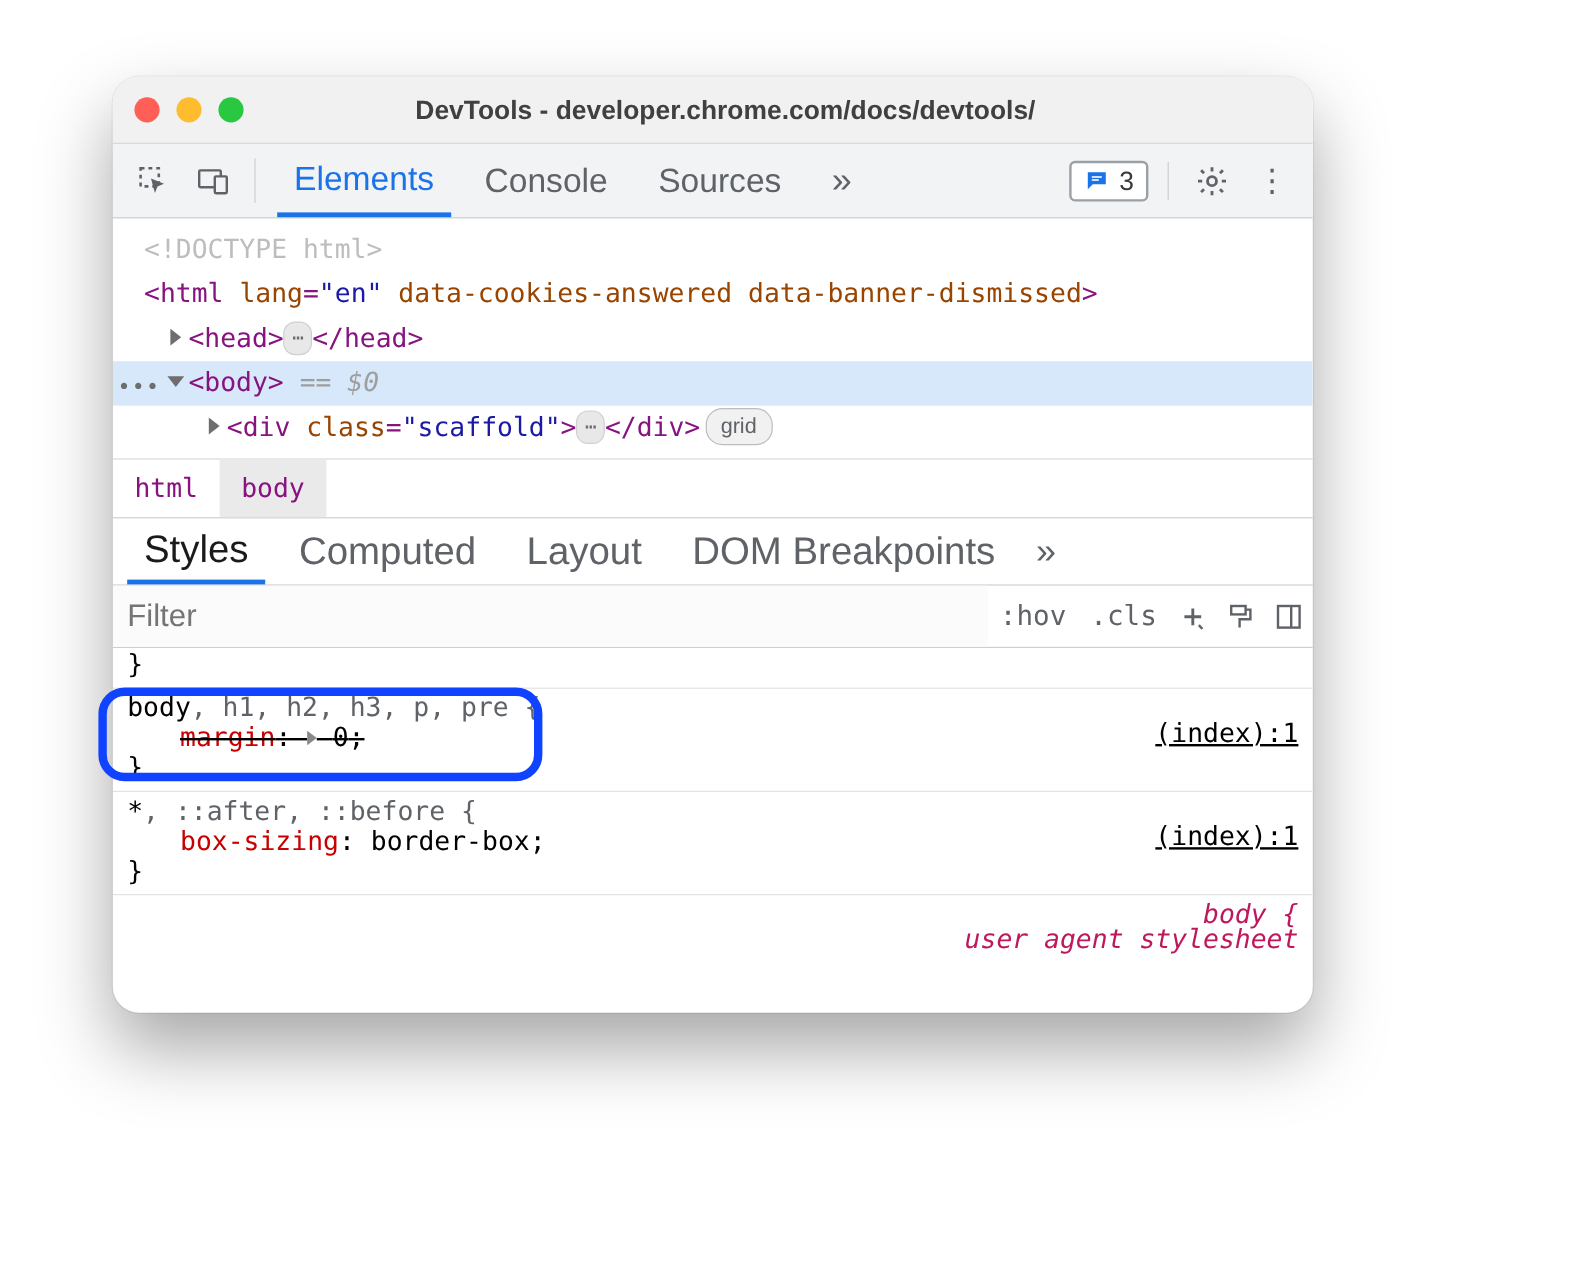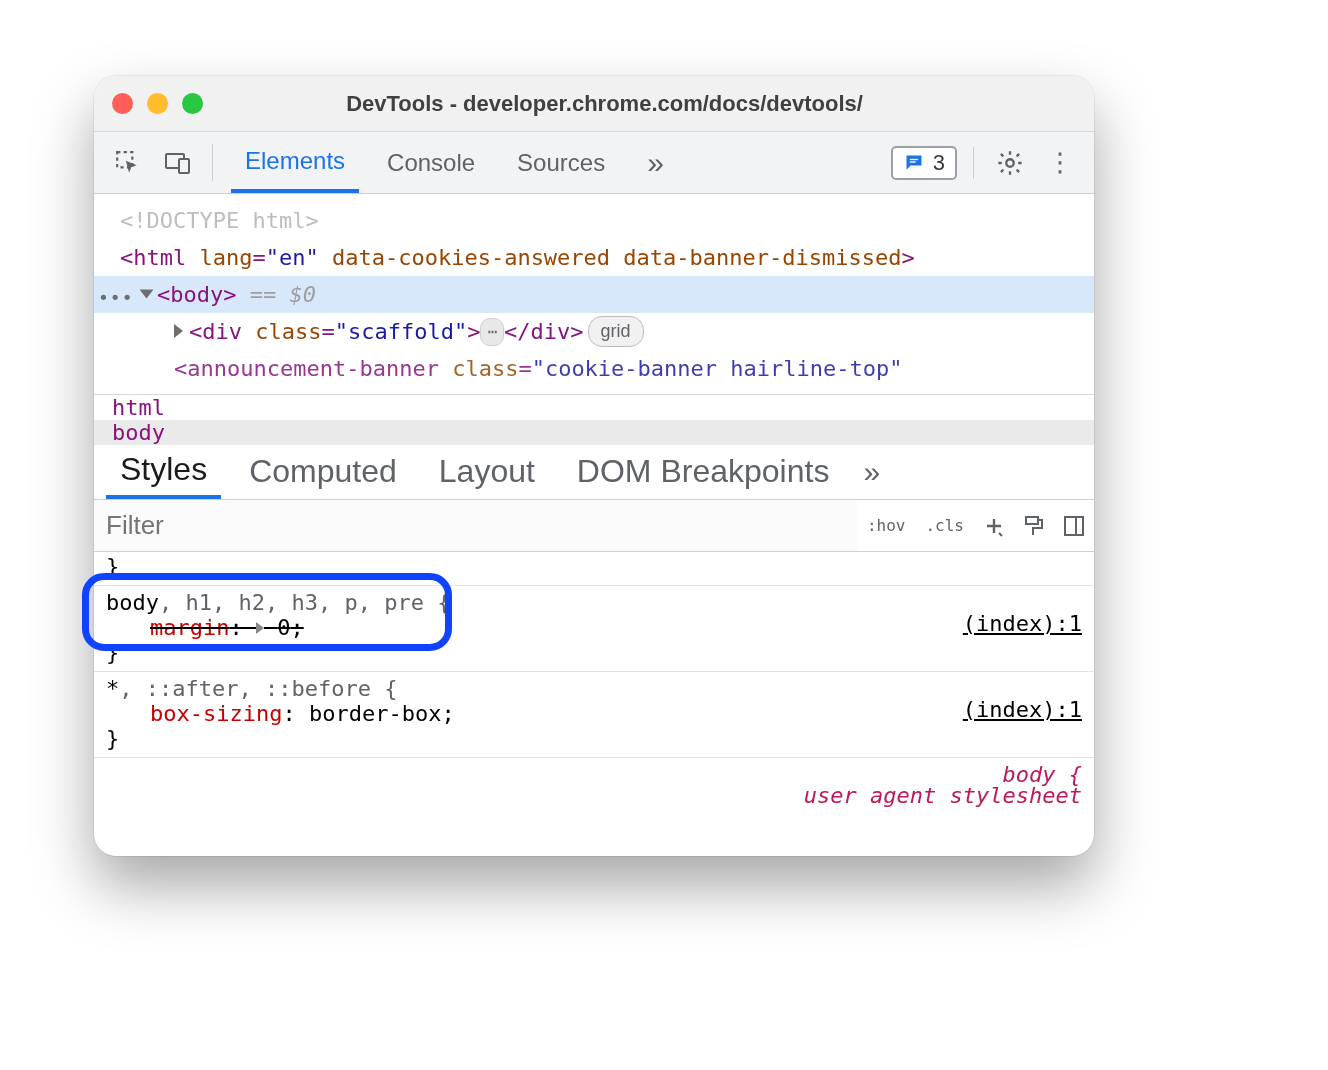--- a/index.html
+++ b/index.html
@@ -7,21 +7,21 @@
     margin: 0;
     background: #fff;
     font-family: -apple-system, BlinkMacSystemFont, "Segoe UI", Helvetica, Arial, sans-serif;
     width: 1328px;
     height: 1070px;
     position: relative;
   }
   .window {
     position: absolute;
     left: 94px;
-    top: 76px;
+    top: 64px;
     width: 1000px;
     height: 780px;
     border-radius: 22px;
     background: #fff;
     box-shadow: 0 30px 60px rgba(0,0,0,.35), 0 0 0 1px rgba(0,0,0,.06);
     overflow: hidden;
     display: flex;
     flex-direction: column;
   }
   .titlebar {
@@ -58,21 +58,21 @@
   }
   .toolbar .iconbtn {
     width: 44px; display:flex; align-items:center; justify-content:center;
     color:#5f6368;
   }
   .toolbar .sep { width:1px; background:#cfcfcf; margin: 12px 6px; }
   .tabs { display:flex; align-items:stretch; flex:1; gap: 14px; padding-left: 6px; }
   .tab {
     display:flex; align-items:center;
     padding: 0 14px;
-    font-size: 24px; color:#5f6368;
+    font-size: 28px; color:#5f6368;
   }
   .tab.active { color:#1a73e8; border-bottom: 4px solid #1a73e8; }
   .toolbar-right { display:flex; align-items:center; gap:10px; padding-right:6px; }
   .badge {
     display:flex; align-items:center; gap:8px;
     border:2px solid #9aa0a6; border-radius:5px;
     padding: 2px 10px; color:#1a73e8; font-size:22px; font-weight:500;
     background:#fff;
   }
   .badge svg { display:block; }
@@ -109,21 +109,21 @@
     vertical-align:2px; margin-left:4px;
   }
   .selline { background:#d8e8fb; position:relative; }
   .selline .dots3 { position:absolute; left:4px; top:8px; color:#6e6e6e; font-size:18px; letter-spacing:1px;}
   .eqvar { color:#9e9e9e; font-style: italic; }
 
   .crumbs {
     border-top:1px solid #d9d9d9;
     border-bottom:1px solid #cfcfcf;
     height:50px; display:flex; align-items:stretch;
-    font-family: Menlo, Consolas, monospace; font-size:22px;flex-direction:column;
+    font-family: Menlo, Consolas, monospace; font-size:22px;
   }
   .crumb { display:flex; align-items:center; padding:0 18px; color:#881280;}
   .crumb.active { background:#eaeaea; }
 
   .subtabs {
     height:56px; display:flex; align-items:stretch; gap:14px;
     padding: 0 12px; border-bottom:1px solid #cfcfcf;
   }
   .subtab { display:flex; align-items:center; padding:0 14px; font-size:32px; color:#5f6368;}
   .subtab.active { color:#1a1a1a; border-bottom:4px solid #1a73e8;}
@@ -133,21 +133,21 @@
     border-bottom:1px solid #cfcfcf;
     font-family: Menlo, Consolas, monospace;
   }
   .filterinput {
     flex:1; border:none; outline:none; font-size:26px;
     font-family:-apple-system, sans-serif;
     padding: 0 12px; color:#5f6368;
     background: #fbfbfb;
     height:100%;
   }
-  .filterbar .ctrl { padding:0 10px; font-size:16px; color:#5f6368; font-family:Menlo,monospace;}
+  .filterbar .ctrl { padding:0 10px; font-size:23px; color:#5f6368; font-family:Menlo,monospace;}
   .filterbar .sicon { width:40px; display:flex; align-items:center; justify-content:center; color:#5f6368;}
 
   .styles {
     font-family: Menlo, Consolas, monospace; font-size:22px;
     flex:1; overflow:hidden;
   }
   .rule { border-bottom:1px solid #e3e3e3; padding: 4px 12px 6px 12px; position:relative;}
   .sel { color:#5f6368;}
   .sel .match { color:#000; }
   .prop { padding-left: 44px; }
@@ -214,20 +214,23 @@
           </svg>
       </div>
       <div class="morebtn" style="font-size:26px;">⋮</div>
     </div>
   </div>
 
   <div class="dom">
     <div class="line gray">&lt;!DOCTYPE html&gt;</div>
     <div class="line">
       <span class="tag">&lt;html </span><span class="attrn">lang</span><span class="tag">=</span><span class="attrv">"en"</span><span class="attrn"> data-cookies-answered data-banner-dismissed</span><span class="tag">&gt;</span>
+    </div>
+    <div class="line ind1">
+      <span class="tri"></span><span class="tag">&lt;head&gt;</span><span class="pill">⋯</span><span class="tag">&lt;/head&gt;</span>
     </div>
     <div class="line ind1 selline">
       <span class="dots3">•••</span>
       <span class="tri down"></span><span class="tag">&lt;body&gt;</span><span class="eqvar"> == $0</span>
     </div>
     <div class="line ind2">
       <span class="tri"></span><span class="tag">&lt;div </span><span class="attrn">class</span><span class="tag">=</span><span class="attrv">"scaffold"</span><span class="tag">&gt;</span><span class="pill">⋯</span><span class="tag">&lt;/div&gt;</span><span class="gridpill">grid</span>
     </div>
     <div class="line ind2" style="opacity:.85;">
       <span class="tag">&lt;announcement-banner </span><span class="attrn">class</span><span class="tag">=</span><span class="attrv">"cookie-banner hairline-top"</span>

